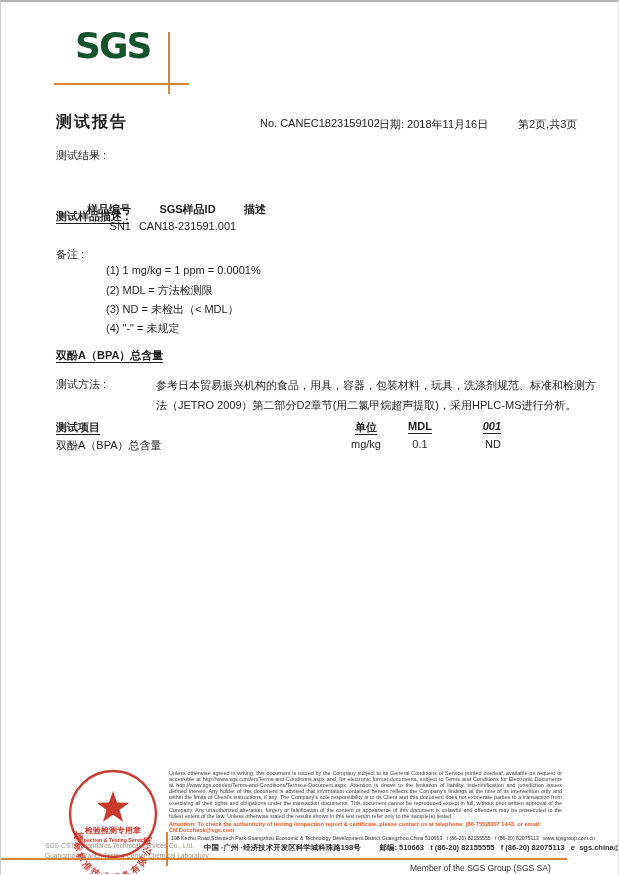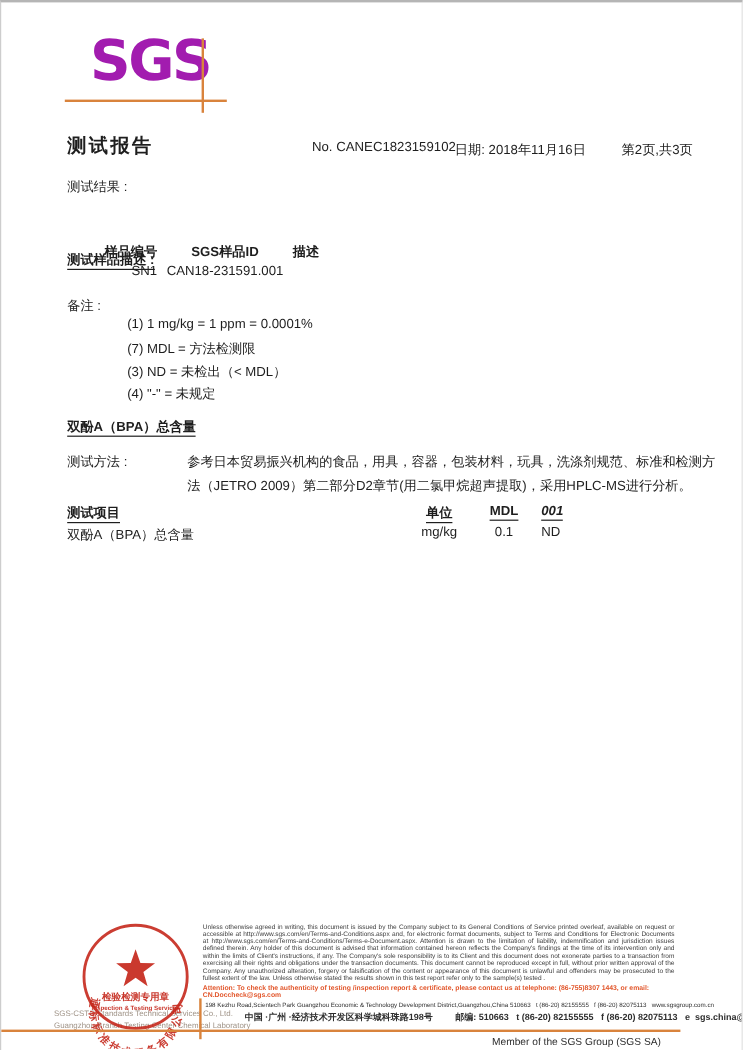--- a/index.html
+++ b/index.html
@@ -6,21 +6,21 @@
   html,body { background:#e9e9e9; }
   body { font-family:"Liberation Sans","DejaVu Sans",sans-serif; }
   .page {
     position:relative; width:619px; height:875px; margin:0 auto;
     background:#ffffff; overflow:hidden; color:#222;
     border-top:2px solid #b5b5b5; border-left:1px solid #cdcdcd; border-right:1px solid #dedede;
   }
   .abs { position:absolute; }
 
   
-  .logo-text { left:74px; top:26px; font-size:47px; font-weight:bold; color:#a21caf;
+  .logo-text { left:74px; top:26px; font-size:36px; font-weight:bold; color:#14532d;
                letter-spacing:-2px; line-height:1; font-family:"DejaVu Sans",sans-serif; }
   .logo-hline { left:53px; top:81px; width:135px; height:2px; background:#d9833c; }
   .logo-vline { left:167px; top:30px; width:2px; height:62px; background:#d9833c; }
 
   .doc-title { left:55px; top:110px; font-size:16px; font-weight:bold; letter-spacing:2px; color:#1e1e1e; }
   .report-no { left:222px; top:115px; font-size:11px; color:#1e1e1e;margin-left:37px; }
   .date-label { left:378px; top:115px; font-size:11px; color:#1e1e1e; }
   .page-label { left:517px; top:115px; font-size:11px; color:#1e1e1e; }
 
   .body-text { font-size:11px; color:#1e1e1e; }
@@ -42,21 +42,21 @@
   .bpa-heading { left:55px; top:346px; font-weight:bold; }
 
   .method-label { left:55px; top:375px; }
   .method-text  { left:130px; top:374px; width:443px; line-height:19.5px;margin-left:25px; }
 
   .result-table-header { left:55px; top:418px; display:flex; }
   .result-table-row    { left:55px; top:436px; display:flex; }
   .rt-c1 { width:285px; text-align:left; }
   .rt-c2 { width:50px;  text-align:center; }
   .rt-c3 { width:52px;  text-align:center; margin-left:3px; }
-  .rt-c4 { width:50px;  text-align:left; margin-left:5px; }
+  .rt-c4 { width:50px;  text-align:right; margin-left:5px; }
   .italic { font-style:italic; }
 
   
   .company-line1 { left:44px; top:840px; font-size:6.6px; color:#a09488; }
   .company-line2 { left:44px; top:850px; font-size:6.6px; color:#a09488; }
 
   .stamp-svg { left:52px; top:752px; width:120px; height:120px; }
 
   .legal-text { left:168px; top:768px; width:393px; font-size:5.45px; line-height:6.1px;
                 color:#3d3d3d; text-align:justify; }
@@ -94,21 +94,21 @@
     <span class="st-c2">SGS样品ID</span>
     <span class="st-c3">描述</span>
   </div>
   <div class="abs body-text sample-table-row">
     <span class="st-c1">SN1</span>
     <span class="st-c2">CAN18-231591.001</span>
   </div>
 
   <div class="abs body-text notes-heading">备注 :</div>
   <div class="abs body-text note-line" style="top:262px;">(1) 1 mg/kg = 1 ppm = 0.0001%</div>
-  <div class="abs body-text note-line" style="top:281px;">(7) MDL = 方法检测限</div>
+  <div class="abs body-text note-line" style="top:281px;">(2) MDL = 方法检测限</div>
   <div class="abs body-text note-line" style="top:300px;">(3) ND = 未检出（&lt; MDL）</div>
   <div class="abs body-text note-line" style="top:319px;">(4) "-" = 未规定</div>
 
   <div class="abs body-text bpa-heading">
     <span class="u">双酚A（BPA）总含量</span>
   </div>
   <div class="abs body-text method-label">测试方法 :</div>
   <div class="abs body-text method-text">参考日本贸易振兴机构的食品，用具，容器，包装材料，玩具，洗涤剂规范、标准和检测方法（JETRO 2009）第二部分D2章节(用二氯甲烷超声提取)，采用HPLC-MS进行分析。</div>
 
   <div class="abs body-text result-table-header">

